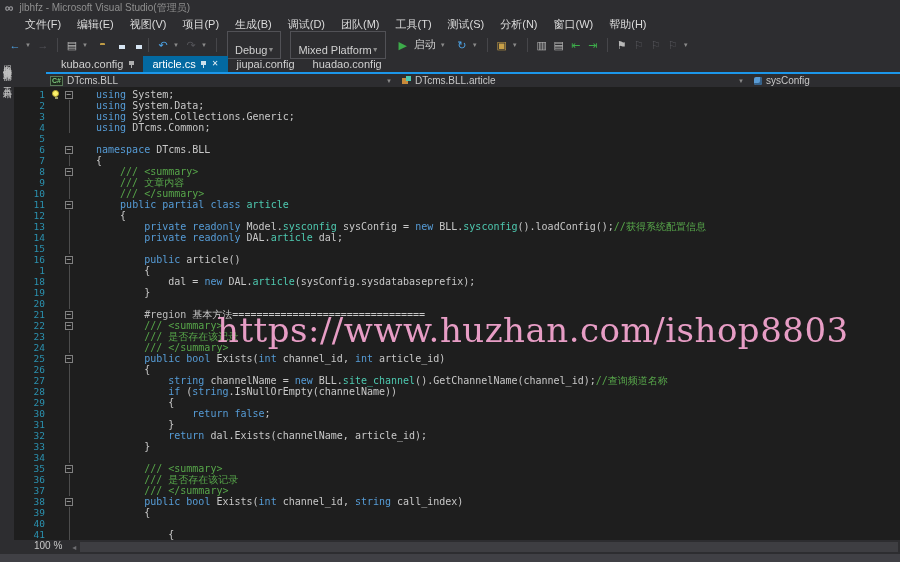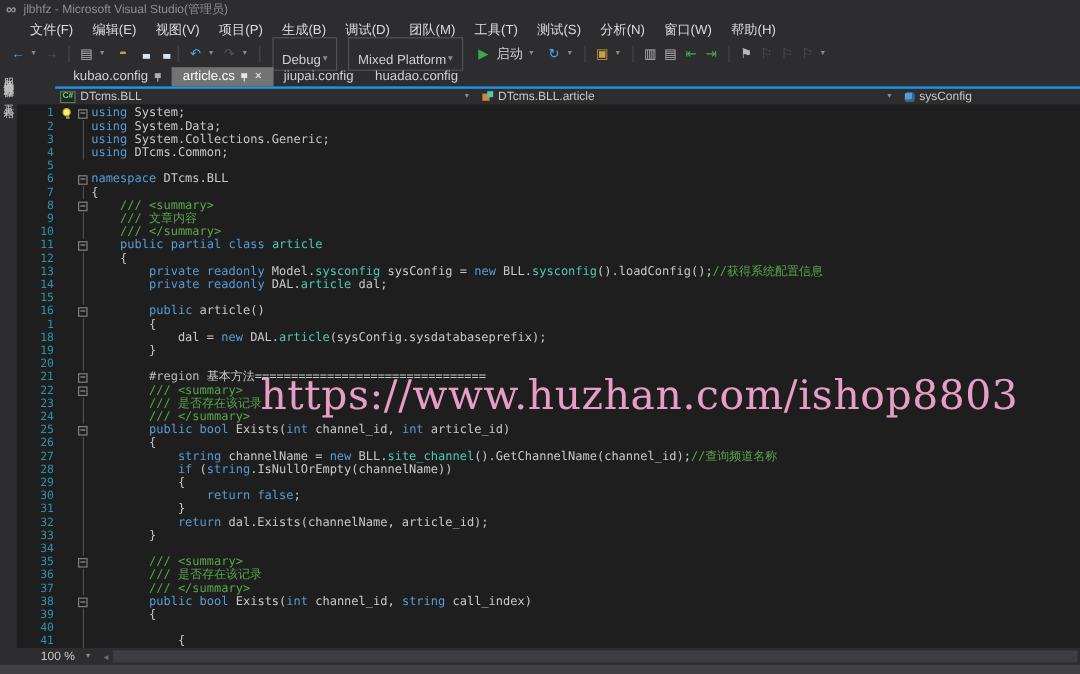--- a/index.html
+++ b/index.html
@@ -47,21 +47,21 @@
   .side-tab { writing-mode:vertical-rl; text-orientation:upright; font-size:9px;
     color:#c0c0c0; letter-spacing:1px; cursor:default; }
 
   .editor-col { position:absolute; left:14px; top:0; right:0; bottom:0;padding-left:32px; }
 
   
   .tabrow { height:16px; display:flex; align-items:stretch; font-size:11px;
     padding-left:6px; }
   .tab { display:flex; align-items:center; gap:5px; padding:0 9px; color:#d0d0d0;
     cursor:default; }
-  .tab.active { background:#737373; color:#ffffff;justify-content:flex-end; }
+  .tab.active { background:#0369a1; color:#ffffff;justify-content:flex-end; }
   .pin { display:inline-block; width:6px; }
   .pin::before { content:""; display:block; width:5px; height:4px; background:currentColor; margin:0 auto; opacity:.8; }
   .pin::after  { content:""; display:block; width:1px; height:3px; background:currentColor; margin:0 auto; opacity:.8; }
   .tab-close { font-size:8px; line-height:8px; opacity:.9; }
 
   
   .crumbbar { height:15px; border-top:2px solid #1c97ea; background:#2d2d30;
     display:flex; font-size:10px; color:#c8c8c8; align-items:center; }
   .crumb-seg { display:flex; align-items:center; gap:4px; height:100%; padding:0 4px; }
   .crumb-seg .spacer { flex:1; }
@@ -84,33 +84,33 @@
     flex:none; font-size:9.5px; }
   .bulb-col { width:13px; flex:none; position:relative; }
   .bulb { position:absolute; left:2px; top:1px; width:7px; height:7px;
     border-radius:50%; background:#fdf26b; border:1px solid #b9a832; }
   .bulb::after { content:""; position:absolute; left:2px; bottom:-3px; width:3px; height:2px; background:#9a9a6a; }
   .fold-col { width:13px; flex:none; position:relative; }
   .fold-box { position:absolute; left:2px; top:2px; width:8px; height:8px;
     border:1px solid #808080; background:#1e1e1e; color:#c0c0c0; font-size:8px;
     line-height:6px; text-align:center; }
   .fold-vline { position:absolute; left:6px; top:0; width:1px; height:11px; background:#4d4d4d; }
-  .code-text { white-space:pre; color:#c8c8c8; }
+  .code-text { white-space:pre; color:#c8c8c8;margin-left:20px; }
   .tk-k { color:#569cd6; } .tk-t { color:#4ec9b0; } .tk-c { color:#57a64a; }
   .tk-p { color:#c8c8c8; } .tk-g { color:#bdbdbd; }
 
   
   .watermark { position:absolute; left:217px; top:254px; z-index:5;
     font-family:"DejaVu Serif", serif; font-size:34px; color:#f9a8d4;
     white-space:nowrap; letter-spacing:0.5px; opacity:.92; pointer-events:none; }
 
   
   .hscroll-row { position:absolute; left:14px; right:0; bottom:8px; height:14px;
     background:#2d2d30; display:flex; align-items:center; font-size:10px; color:#c8c8c8; }
-  .zoom-box { display:flex; align-items:center; gap:8px; padding:0 6px; height:100%; }
+  .zoom-box { display:flex; align-items:center; gap:8px; padding:0 6px; height:100%;flex-direction:column; }
   .zoom-caret { font-size:6px; color:#8a8a8a; }
   .hs-arrow { color:#6d6d71; font-size:8px; padding:0 4px; }
   .hs-track { flex:1; height:10px; background:#3e3e42; margin-right:2px; }
 
   
   .statusbar { position:absolute; left:0; right:0; bottom:0; height:8px; background:#404045; }
 </style>
 </head>
 <body>
 

